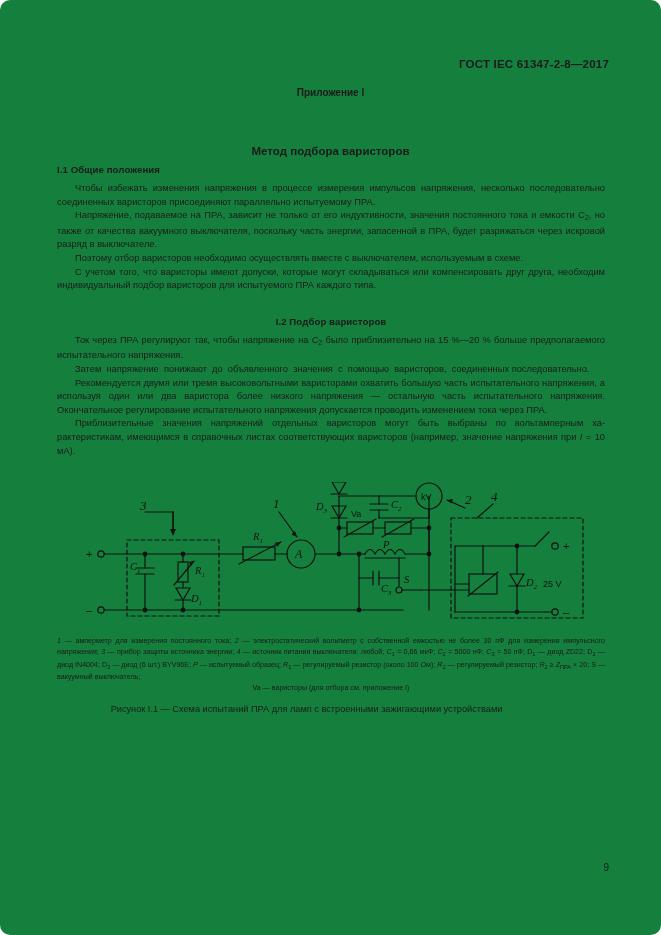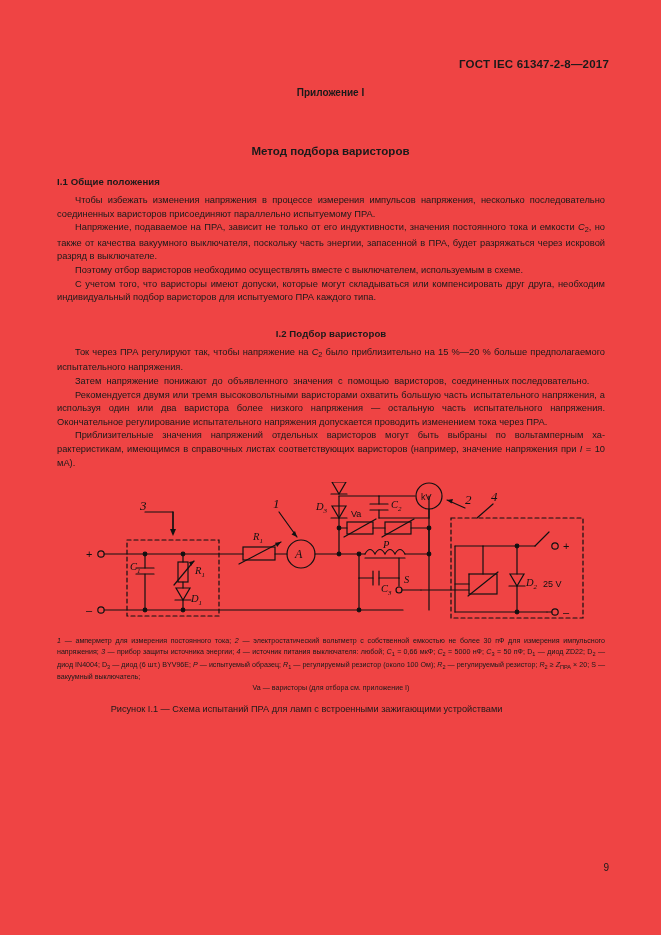--- a/index.html
+++ b/index.html
@@ -11,21 +11,22 @@
     width: 661px;
     height: 935px;
     position: relative;
     font-family: "Liberation Sans", sans-serif;
     color: #1a1a1a;
     overflow: hidden;
   }
   .page {
     position: absolute;
     inset: 0;
-    background: #ef4444;
+    background: #15803d;
+    border-radius: 10px;
   }
   
   .header {
     position: absolute;
     top: 58px;
     right: 52px;
     font-size: 11.5px;
     font-weight: bold;
     letter-spacing: 0.2px;
     white-space: nowrap;
@@ -47,21 +48,21 @@
     left: 0;
     width: 661px;
     text-align: center;
     font-size: 11.5px;
     font-weight: bold;
   }
   
   .body-col {
     position: absolute;
     left: 57px;
-    top: 176px;
+    top: 164px;
     width: 548px;
   }
   .sec-head {
     font-size: 9.6px;
     font-weight: bold;
     margin: 0 0 7px 0;
     letter-spacing: 0.1px;
   }
   .sec-head.spaced { margin-top: 23px; text-align: center; }
   p.para {

